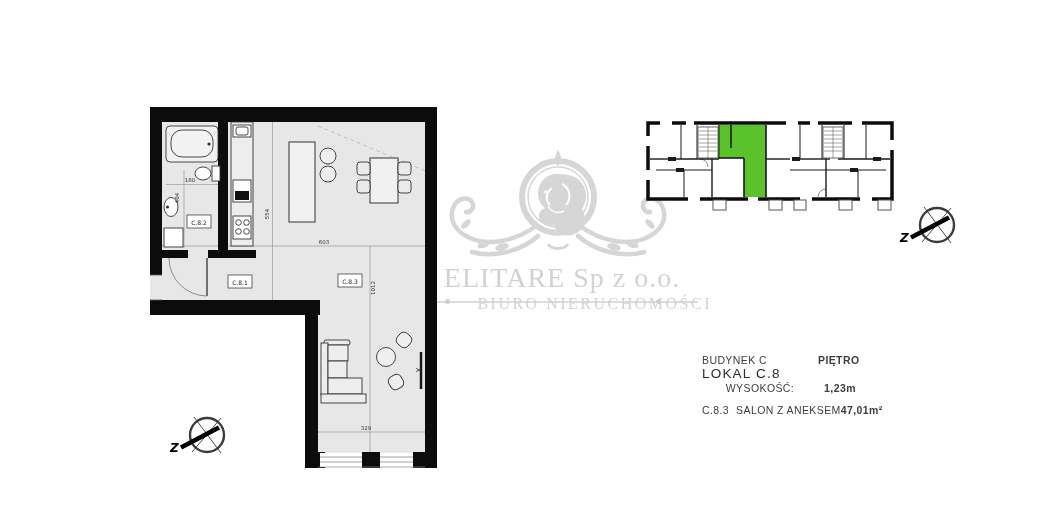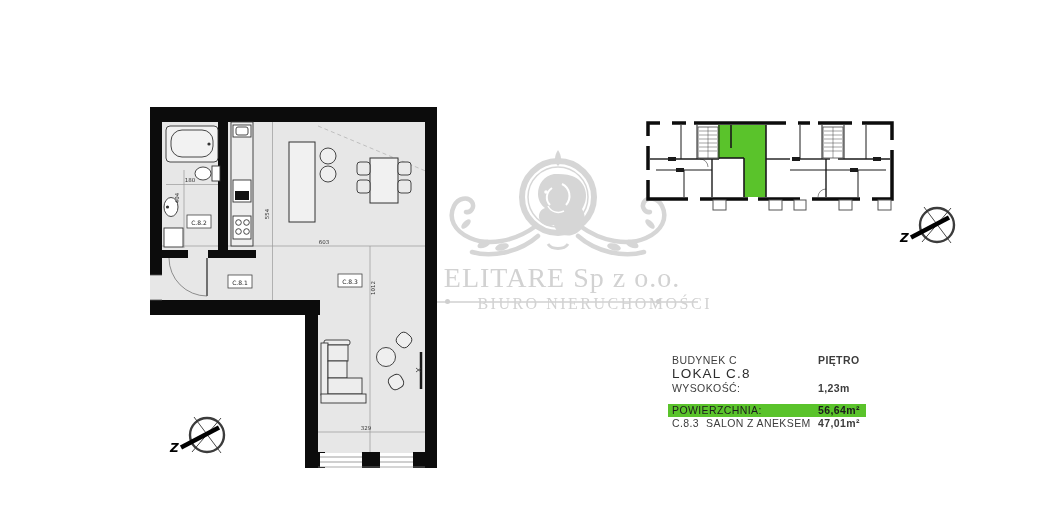--- a/index.html
+++ b/index.html
@@ -31,24 +31,24 @@
   .overview  { position:absolute; left:643px; top:117px; }
   .compass-sw { position:absolute; left:167px; top:407px; }
   .compass-e  { position:absolute; left:897px; top:197px; }
 
   
   .info-panel {
     position:absolute; left:668px; top:354px; width:198px;
     color:#3d3d3d; font-size:10.5px; letter-spacing:0.4px;
   }
   .info-row { display:flex; padding:0 4px; height:12px; line-height:12px; }
-  .info-row .c1 { flex:1; white-space:nowrap; }
+  .info-row .c1 { flex:1; white-space:nowrap;margin-left:30px; }
   .info-row .c2 { width:44px; white-space:nowrap;font-weight:bold; }
   .info-row.unit { height:16px; line-height:15px; font-size:13.5px; letter-spacing:1.2px; color:#2d2d2d; }
-  .info-row.h-row { margin-bottom:10px; }
+  .info-row.h-row { margin-bottom:10px;text-align:center; }
   .info-row.green { background:#5ac32b; height:13px; line-height:13px; color:#1c1c1c; }
   .info-row.room { height:12.6px; line-height:12.6px; }
   .room-code { display:inline-block; margin-right:7px; }
 </style>
 </head>
 <body>
 
 <div class="canvas">
 
   <svg class="wm-emblem" width="240" height="112" viewBox="0 0 240 112">
@@ -338,24 +338,20 @@
       <span class="c1">BUDYNEK C</span>
       <span class="c2">PIĘTRO</span>
     </div>
     <div class="info-row unit">
       <span class="c1">LOKAL C.8</span>
     </div>
     <div class="info-row h-row">
       <span class="c1">WYSOKOŚĆ:</span>
       <span class="c2">1,23m</span>
     </div>
-    <div class="info-row green">
-      <span class="c1">POWIERZCHNIA:</span>
-      <span class="c2">56,64m²</span>
-    </div>
     <div class="info-row room">
       <span class="c1">
         <span class="room-code">C.8.3</span><span>SALON Z ANEKSEM</span>
       </span>
       <span class="c2">47,01m²</span>
     </div>
   </div>
 
 </div>
 

